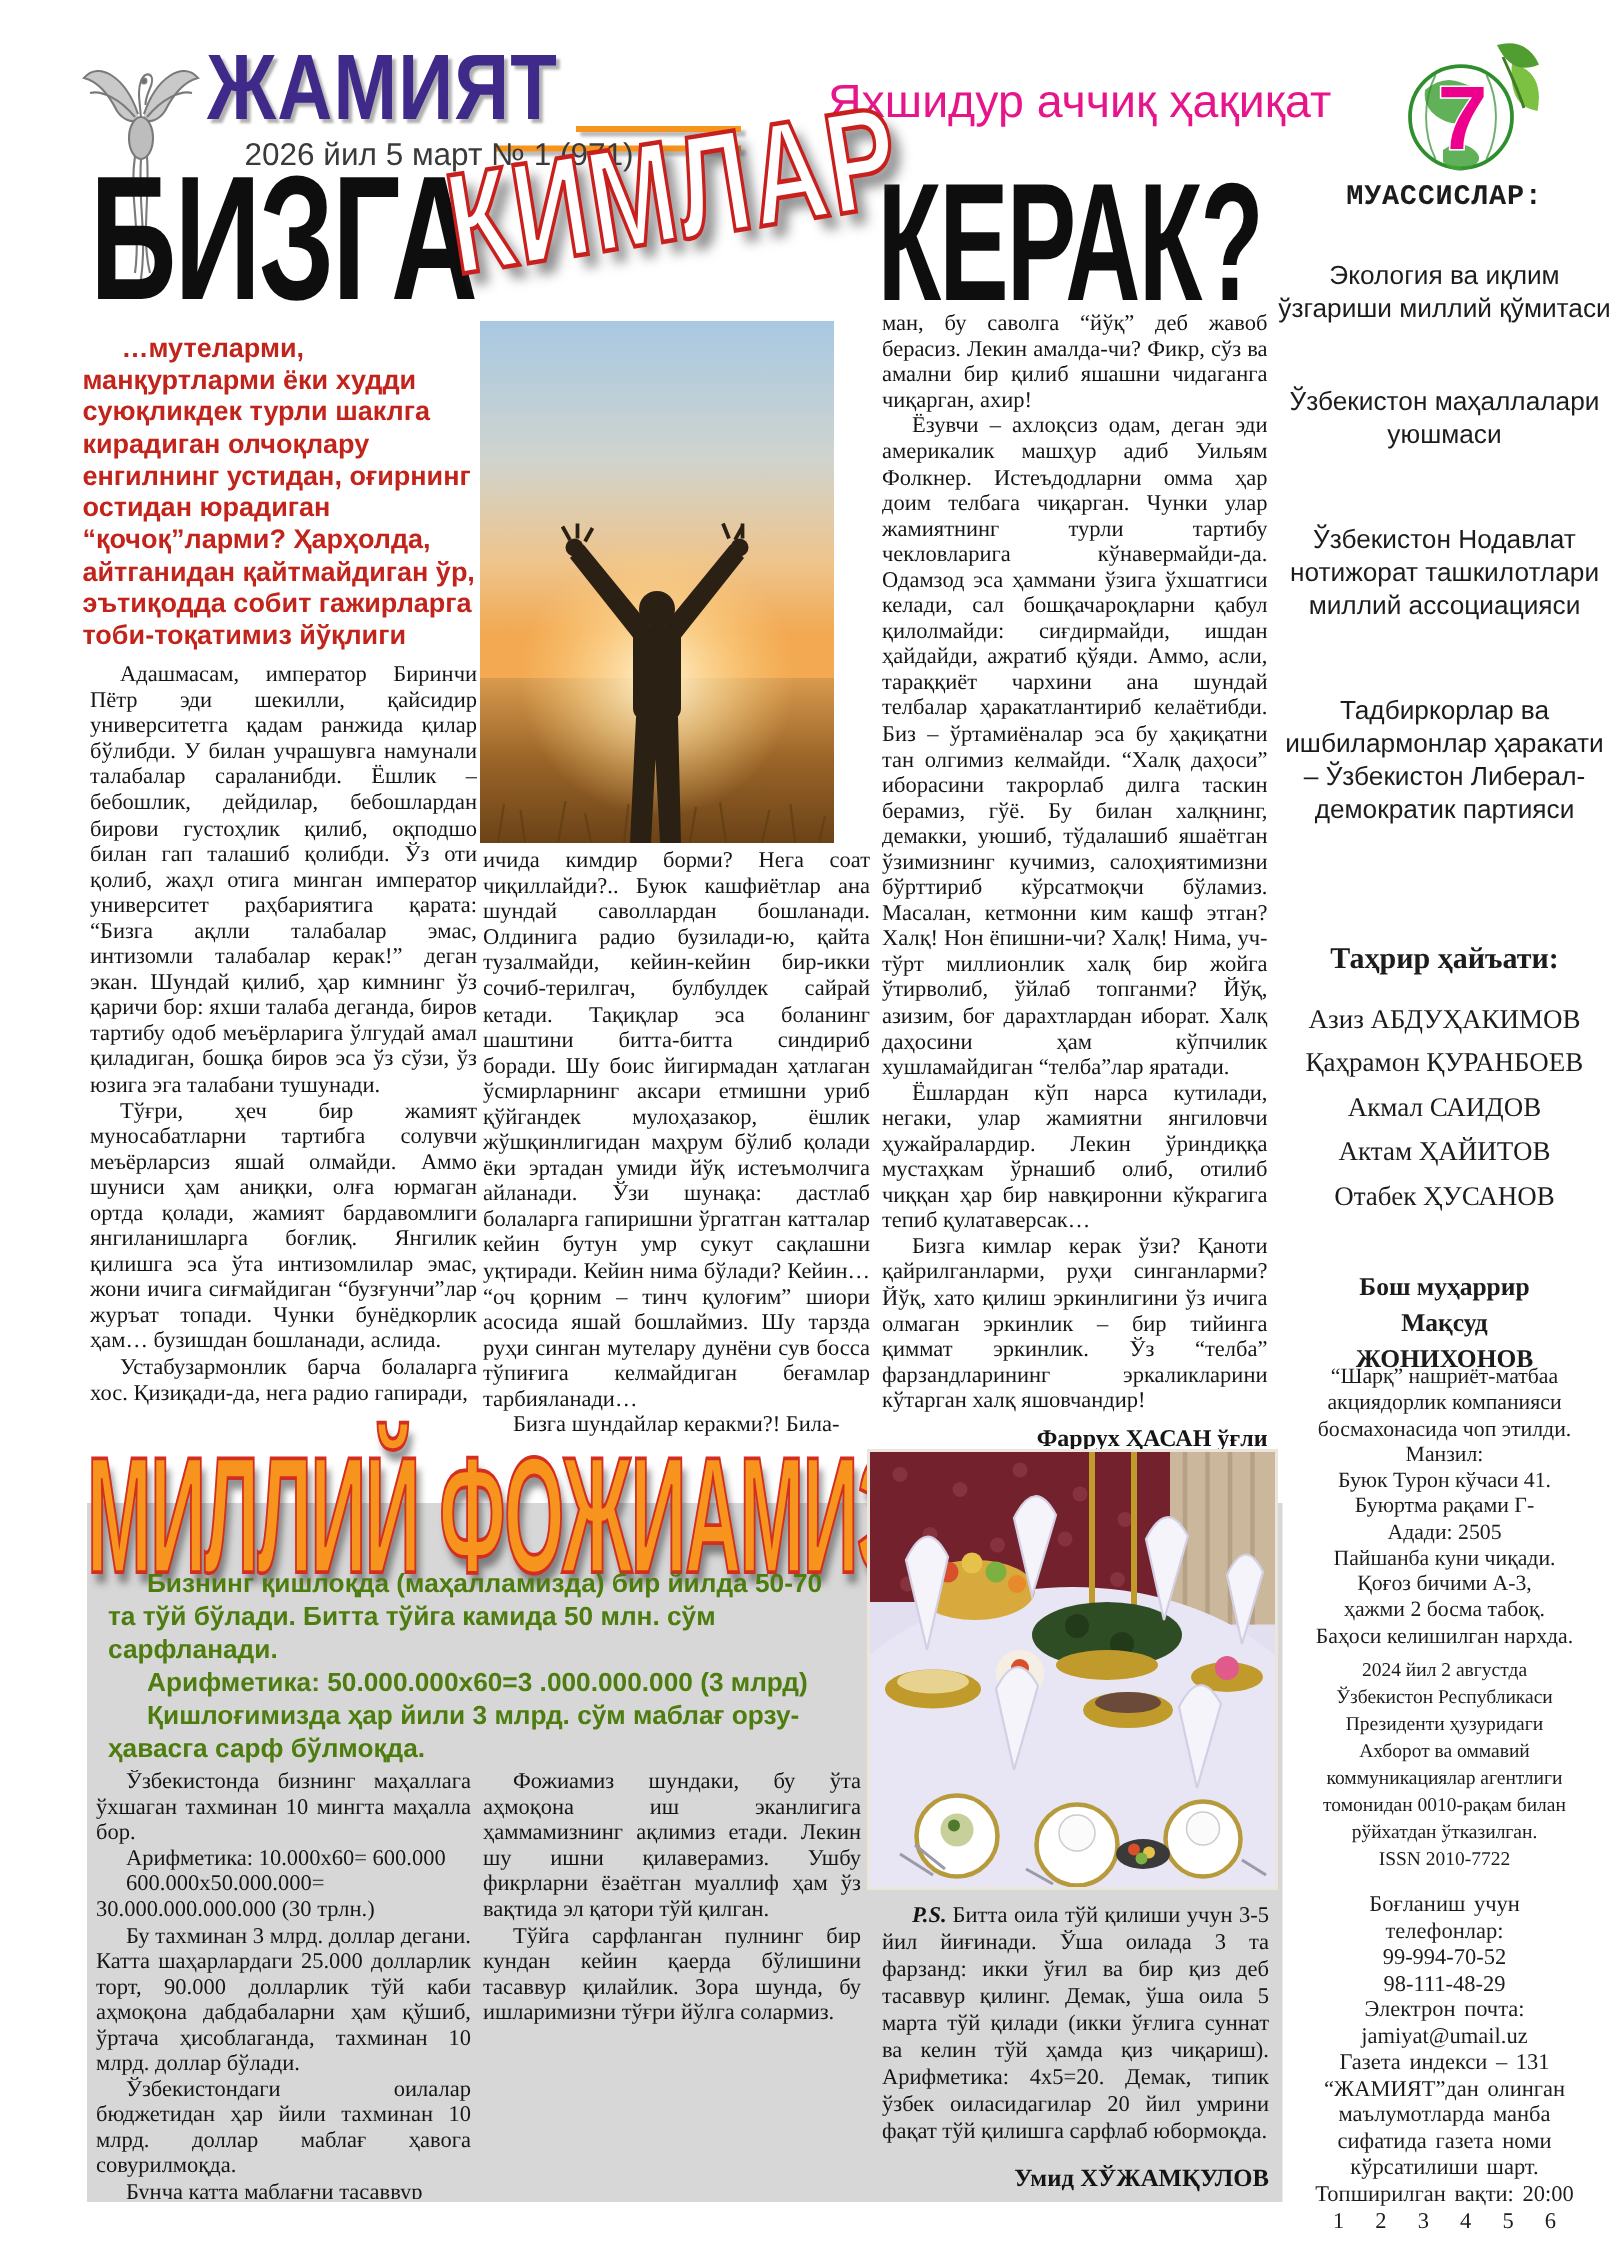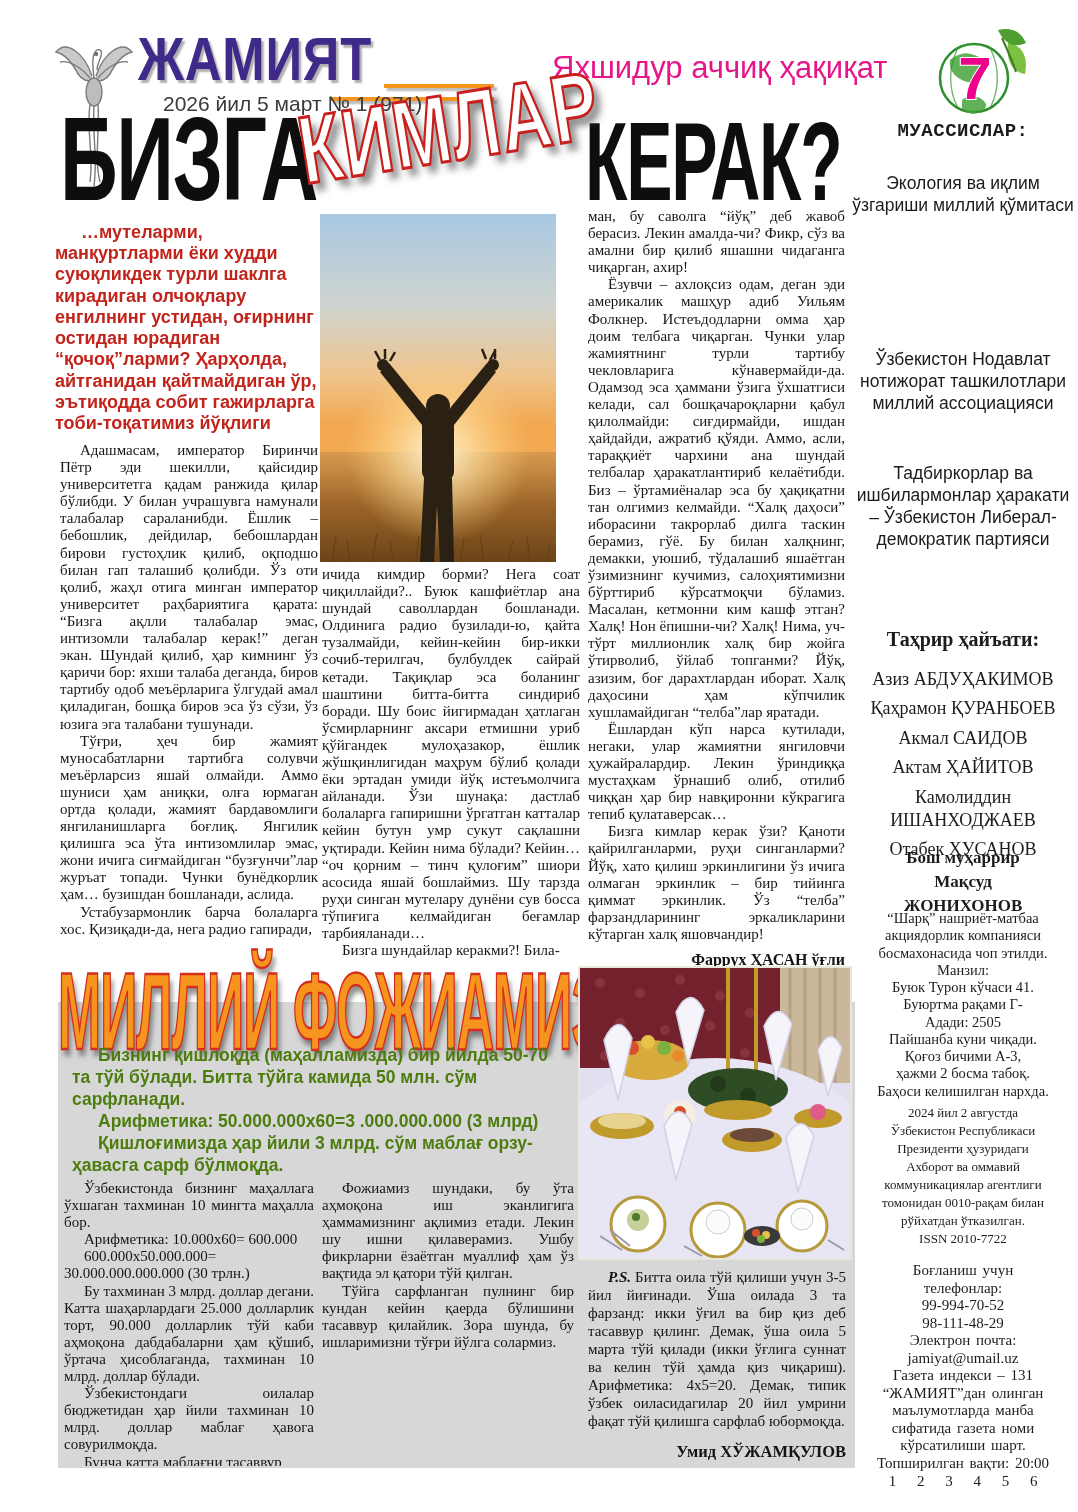--- a/index.html
+++ b/index.html
@@ -167,30 +167,30 @@
   <div class="abs body-col col3">
     <p class="noind">ман, бу саволга “йўқ” деб жавоб берасиз. Лекин амалда-чи? Фикр, сўз ва амални бир қилиб яшашни чидаганга чиқарган, ахир!</p>
     <p>Ёзувчи – ахлоқсиз одам, деган эди америкалик машҳур адиб Уильям Фолкнер. Истеъдодларни омма ҳар доим телбага чиқарган. Чунки улар жамиятнинг турли тартибу чекловларига кўнавермайди-да. Одамзод эса ҳаммани ўзига ўхшатгиси келади, сал бошқачароқларни қабул қилолмайди: сиғдирмайди, ишдан ҳайдайди, ажратиб қўяди. Аммо, асли, тараққиёт чархини ана шундай телбалар ҳаракатлантириб келаётибди. Биз – ўртамиёналар эса бу ҳақиқатни тан олгимиз келмайди. “Халқ даҳоси” иборасини такрорлаб дилга таскин берамиз, гўё. Бу билан халқнинг, демакки, уюшиб, тўдалашиб яшаётган ўзимизнинг кучимиз, салоҳиятимизни бўрттириб кўрсатмоқчи бўламиз. Масалан, кетмонни ким кашф этган? Халқ! Нон ёпишни-чи? Халқ! Нима, уч-тўрт миллионлик халқ бир жойга ўтирволиб, ўйлаб топганми? Йўқ, азизим, боғ дарахтлардан иборат. Халқ даҳосини ҳам кўпчилик хушламайдиган “телба”лар яратади.</p>
     <p>Ёшлардан кўп нарса кутилади, негаки, улар жамиятни янгиловчи ҳужайралардир. Лекин ўриндиққа мустаҳкам ўрнашиб олиб, отилиб чиққан ҳар бир навқиронни кўкрагига тепиб қулатаверсак…</p>
     <p>Бизга кимлар керак ўзи? Қаноти қайрилганларми, руҳи синганларми? Йўқ, хато қилиш эркинлигини ўз ичига олмаган эркинлик – бир тийинга қиммат эркинлик. Ўз “телба” фарзандларининг эркаликларини кўтарган халқ яшовчандир!</p>
     <p class="byline">Фаррух ҲАСАН ўғли</p>
   </div>
 
   <div class="abs side f-title" style="top:120px;">МУАССИСЛАР:</div>
   <div class="abs side founder" style="top:172px;">Экология ва иқлим ўзгариши миллий қўмитаси</div>
+  <div class="abs side founder" style="top:256px;">Ўзбекистон маҳаллалари уюшмаси</div>
   <div class="abs side founder" style="top:348px;">Ўзбекистон Нодавлат нотижорат ташкилотлари миллий ассоциацияси</div>
   <div class="abs side founder" style="top:462px;">Тадбиркорлар ва ишбилармонлар ҳаракати – Ўзбекистон Либерал-демократик партияси</div>
 
   <div class="abs side edb-title" style="top:628px;">Таҳрир ҳайъати:</div>
   <div class="abs side" style="top:668px;">
     <div class="edname">Азиз АБДУҲАКИМОВ</div>
     <div class="edname">Қаҳрамон ҚУРАНБОЕВ</div>
     <div class="edname">Акмал САИДОВ</div>
     <div class="edname">Актам ҲАЙИТОВ</div>
-    <div class="edname">Камолиддин ИШАНХОДЖАЕВ</div>
     <div class="edname">Отабек ҲУСАНОВ</div>
   </div>
 
   <div class="abs side chief" style="top:846px;">Бош муҳаррир
 Мақсуд
 ЖОНИХОНОВ</div>
   <div class="abs side print-block" style="top:910px;">“Шарқ” нашриёт-матбаа
 акциядорлик компанияси
 босмахонасида чоп этилди.
 Манзил:

